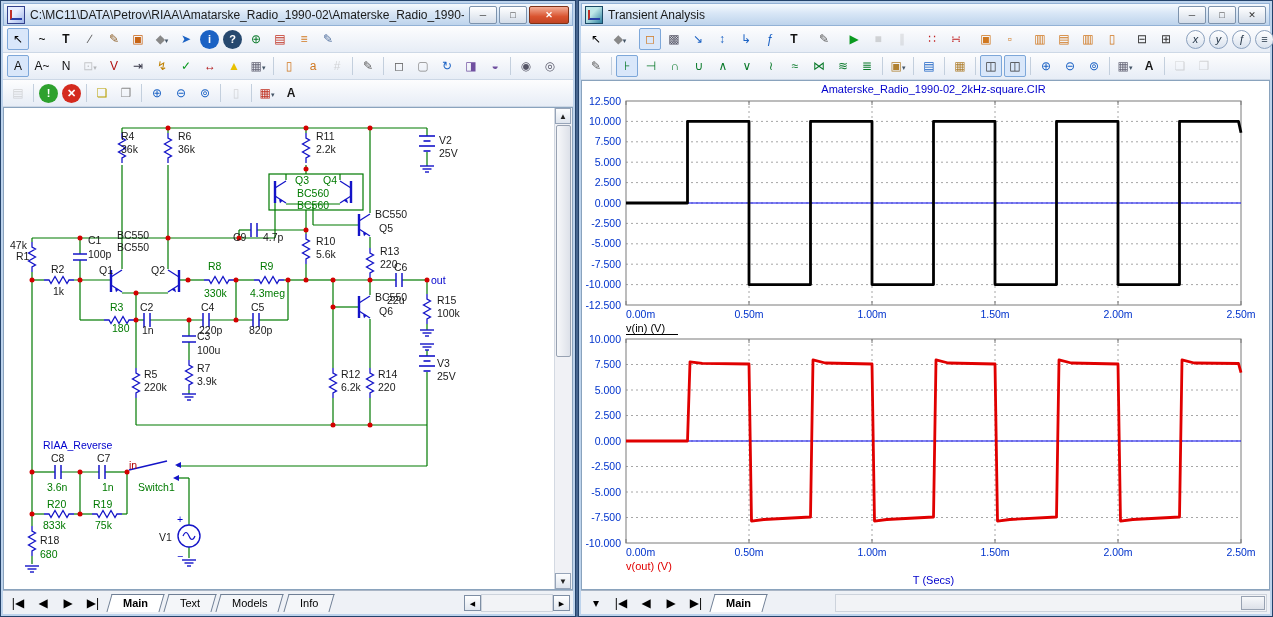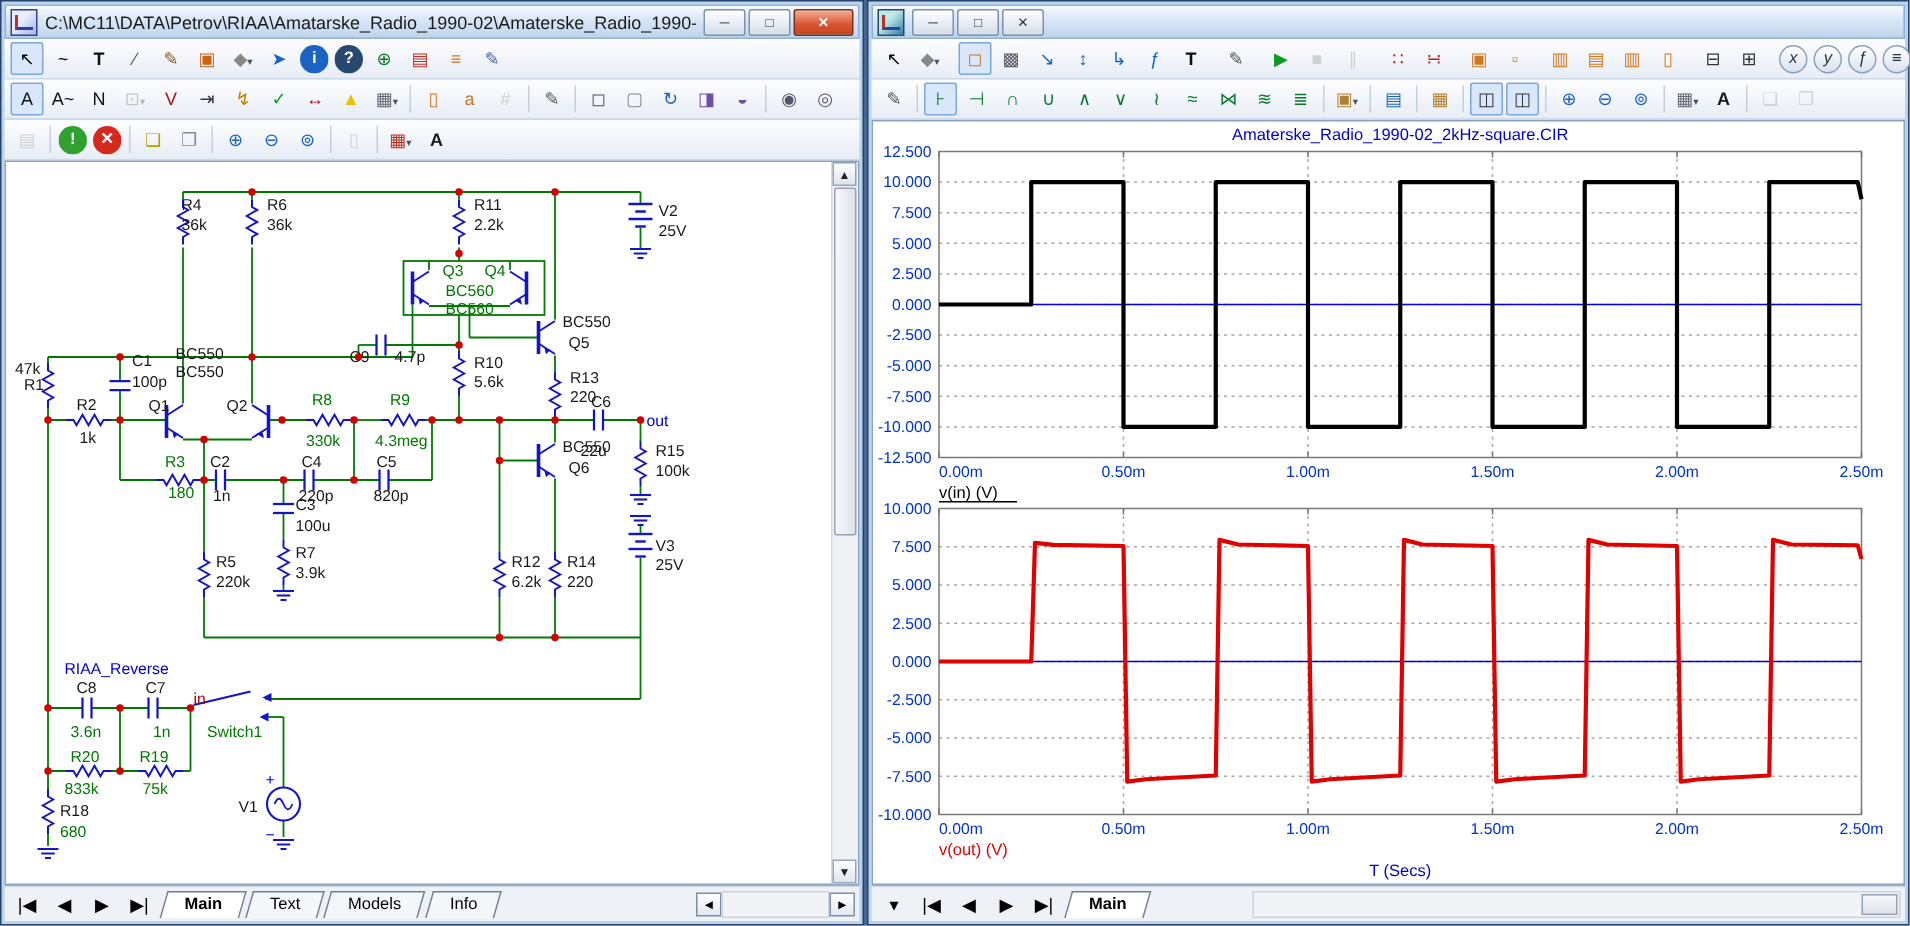--- a/index.html
+++ b/index.html
@@ -422,20 +422,21 @@
       <span class="navbtn">◀</span>
       <span class="htrack"></span>
       <span class="navbtn">▶</span>
     </span>
   </div>
 </div>
 
 <div class="win" id="right-win">
   <div class="titlebar">
     <span class="app-ico" style="background:linear-gradient(135deg,#bfe8e8 40%,#2b7f9f);border-color:#1c4a66;"></span>
+    <span class="title-text">Transient Analysis</span>
     <span class="cap-btns">
       <span class="cbtn">─</span>
       <span class="cbtn">□</span>
       <span class="cbtn">✕</span>
     </span>
   </div>
   <div class="toolbar">
       <span class="tbi">↖</span>
       <span class="tbi" style="color: rgb(136, 136, 136);">◆<span class="dd">▾</span></span>
       <span class="sep"></span>

